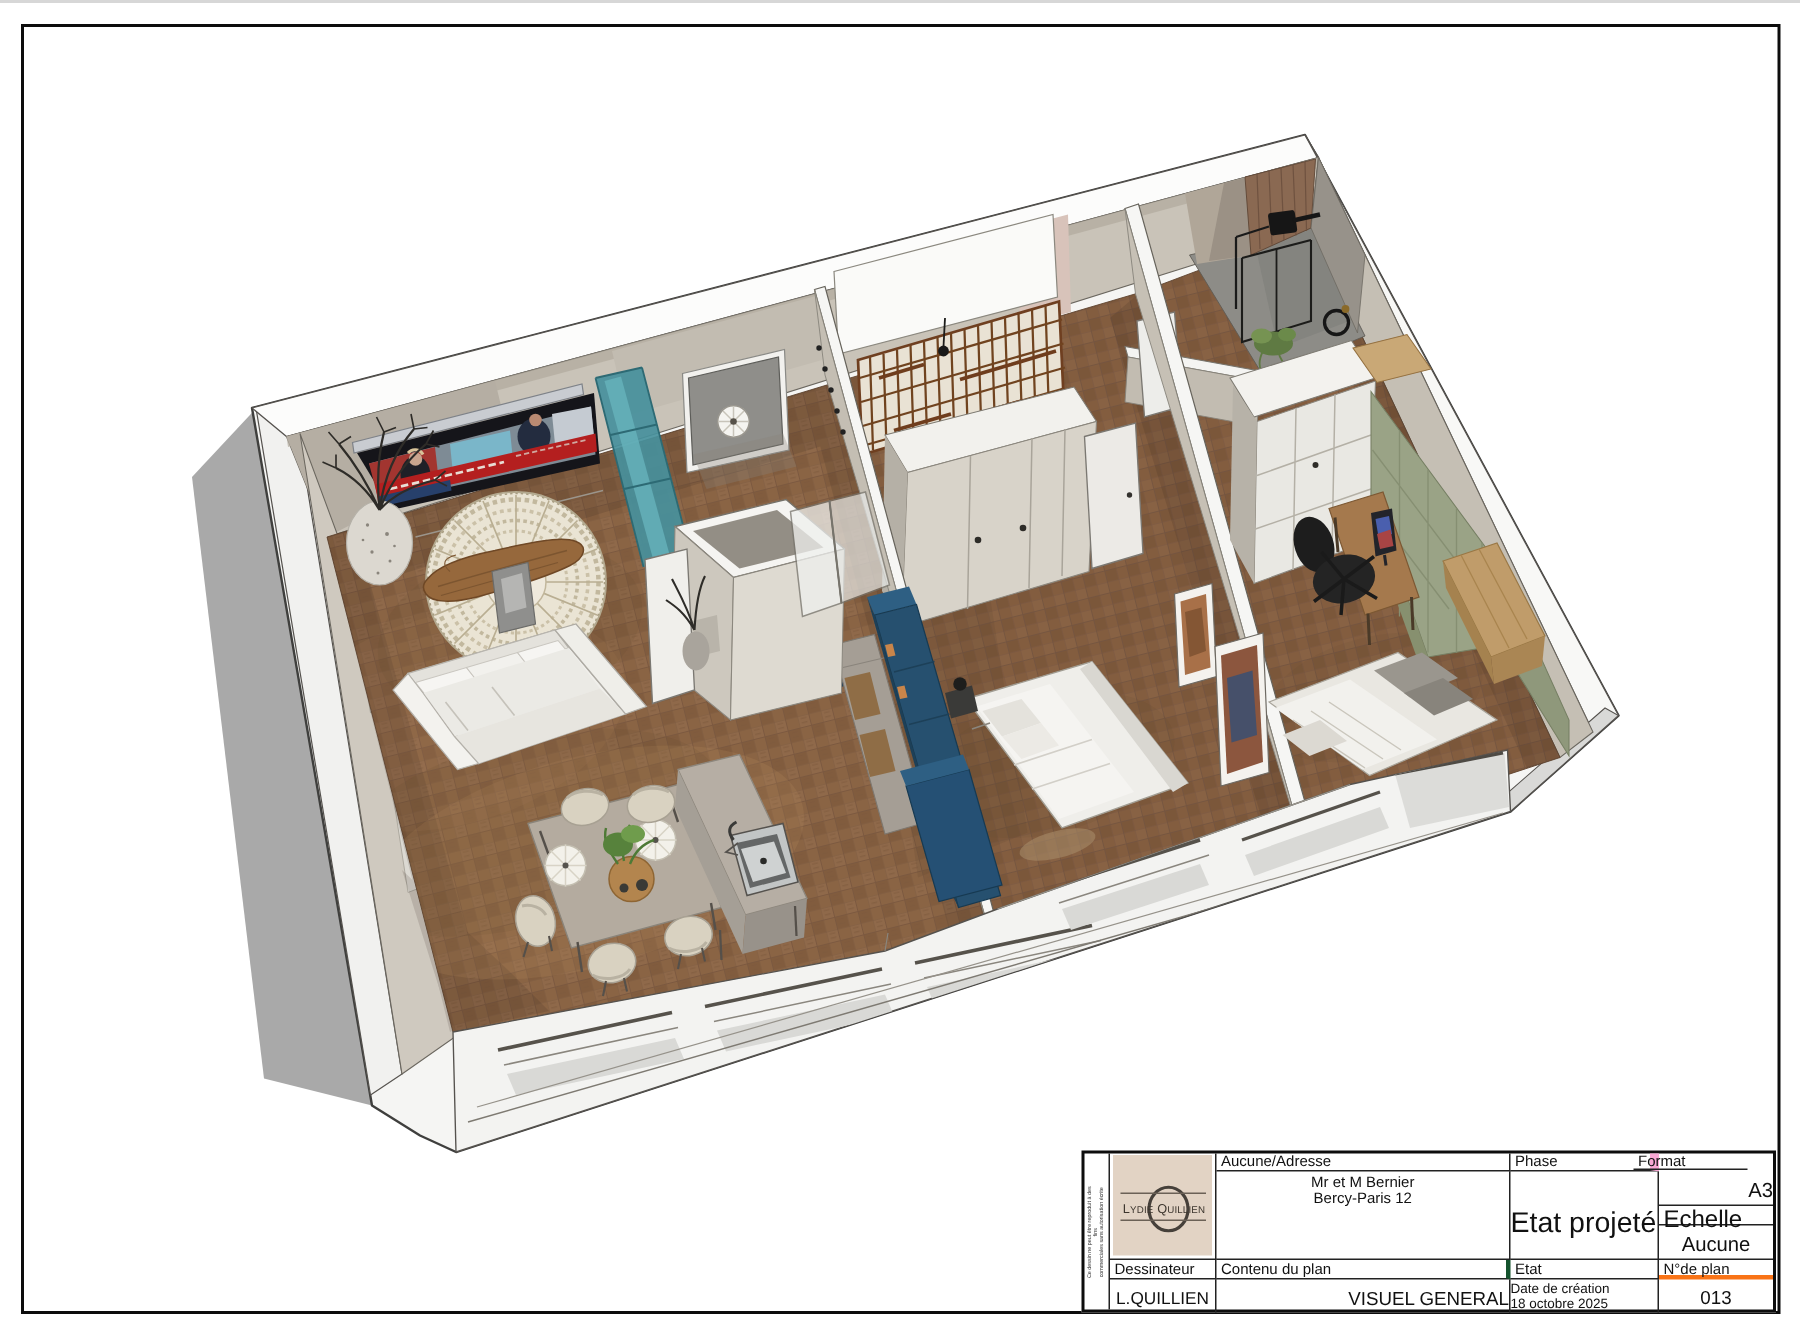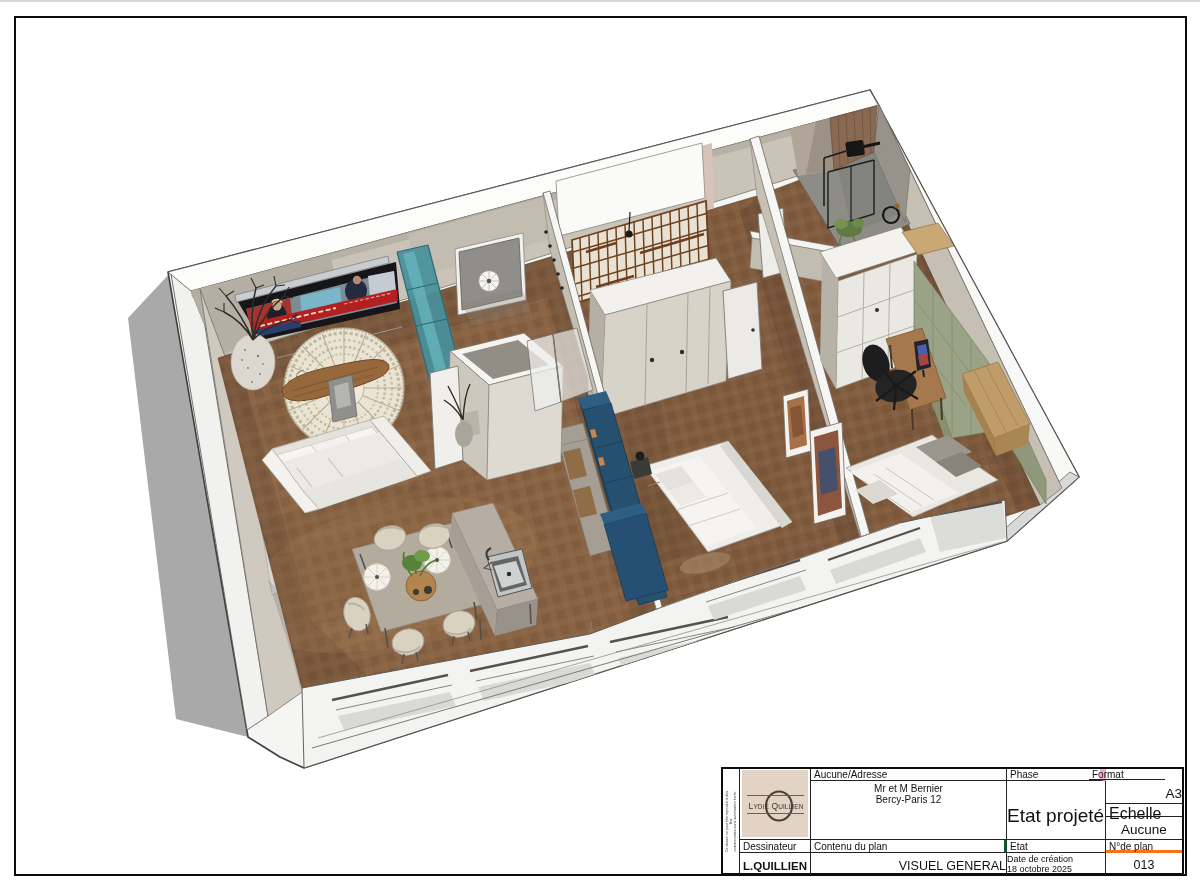--- a/index.html
+++ b/index.html
@@ -572,21 +572,21 @@
     <svg width="71" height="71" style="position:absolute;left:0;top:0;">
       <ellipse cx="39" cy="37" rx="13" ry="14.5" fill="none" stroke="#46403a" stroke-width="2.1"></ellipse>
       <line x1="7" y1="26.5" x2="64" y2="26.5" stroke="#6b6156" stroke-width="1"></line>
       <line x1="7" y1="44.5" x2="64" y2="44.5" stroke="#6b6156" stroke-width="1"></line>
       <text x="36" y="39.5" font-family="Liberation Serif,serif" font-size="8.5" fill="#3d362e" text-anchor="middle" letter-spacing="0.1">L<tspan font-size="6.5">YDIE</tspan> Q<tspan font-size="6.5">UILLIEN</tspan></text>
     </svg>
   </div>
 
   <div class="tb" style="left:17px;top:71px;width:71px;height:13px;border-right:1px solid #222;border-bottom:1px solid #222;font-size:10px;padding:1px 0 0 3px;">Dessinateur</div>
 
-  <div class="tb" style="left:17px;top:84px;width:71px;height:22px;border-right:1px solid #222;font-size:11.5px;font-weight:bold;text-align:center;padding-top:7px;">L.QUILLIEN</div>
+  <div class="tb" style="left:17px;top:84px;width:71px;height:22px;border-right:1px solid #222;font-size:11.5px;font-weight:normal;text-align:center;padding-top:7px;">L.QUILLIEN</div>
 
   <div class="tb" style="left:88px;top:0;width:196px;height:12px;border-right:1px solid #222;border-bottom:1px solid #222;font-size:10px;padding:0 0 0 3px;">Aucune/Adresse</div>
 
   <div class="tb" style="left:88px;top:12px;width:196px;height:59px;border-right:1px solid #222;border-bottom:1px solid #222;text-align:center;overflow:hidden;">
     <div style="font-size:10px;line-height:11px;margin-top:2px;">Mr et M Bernier<br>Bercy-Paris 12</div>
   </div>
 
   <div class="tb" style="left:88px;top:71px;width:196px;height:13px;border-right:3px solid #14532d;border-bottom:1px solid #222;font-size:10px;padding:1px 0 0 3px;">Contenu du plan</div>
 
   <div class="tb" style="left:88px;top:84px;width:196px;height:22px;border-right:1px solid #222;font-size:12.5px;text-align:right;padding-top:6px;">VISUEL GENERAL</div>

